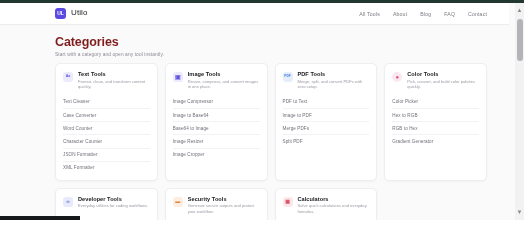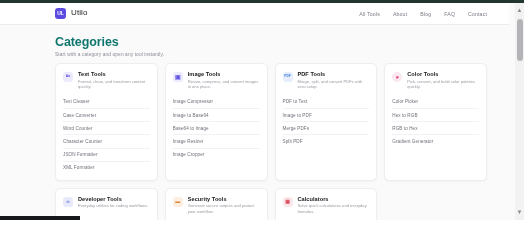--- a/index.html
+++ b/index.html
@@ -112,21 +112,21 @@
     letter-spacing: 0.15px;
     white-space: nowrap;
   }
 
   
   .hero {
     padding: 10px 22px 6px 55px;
   }
   .hero-title {
     font-size: 12.5px;
-    color: #0f766e;
+    color: #7f1d1d;
     font-weight: bold;
     letter-spacing: -0.1px;
   }
   .hero-sub {
     margin-top: 3px;
     font-size: 4.8px;
     color: #8b8b94;
     letter-spacing: 0.12px;
   }
 

